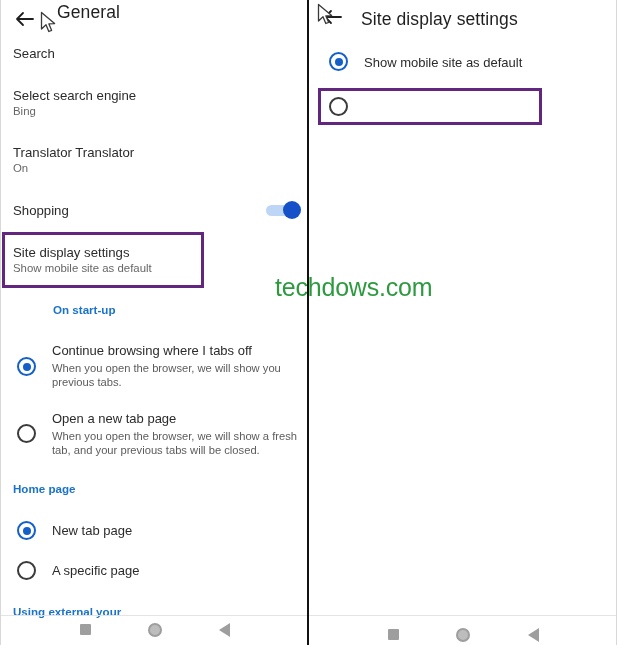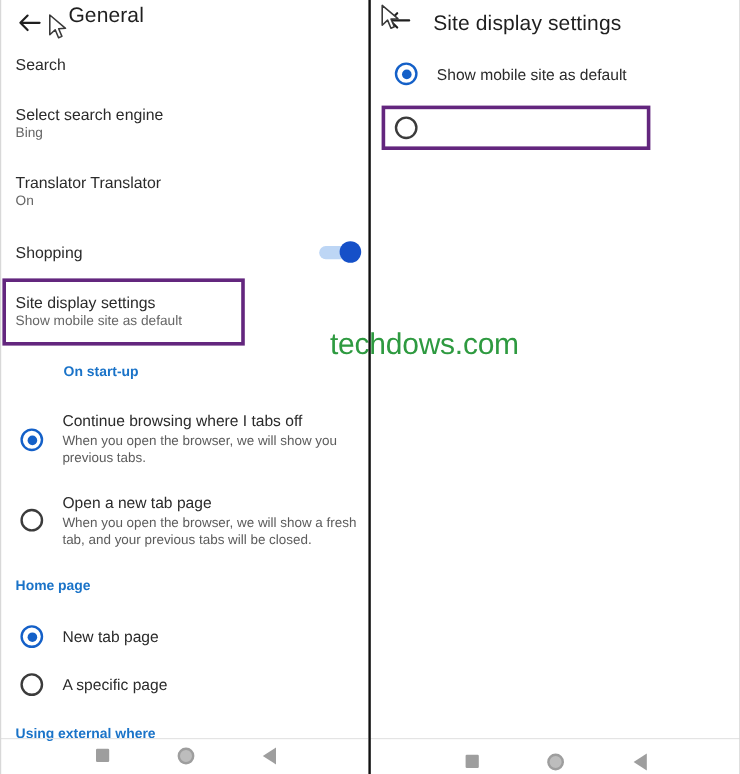--- a/index.html
+++ b/index.html
@@ -253,21 +253,21 @@
     <div class="radio-desc" style="left:52px; top:429px;">When you open the browser, we will show a fresh tab, and your previous tabs will be closed.</div>
 
     <div class="section-header" style="left:13px; top:482px;">Home page</div>
 
     <div class="radio selected" style="left:17px; top:521px;"></div>
     <div class="radio-label" style="left:52px; top:523px;">New tab page</div>
 
     <div class="radio" style="left:17px; top:561px;"></div>
     <div class="radio-label" style="left:52px; top:563px;">A specific page</div>
 
-    <div class="section-header" style="left:13px; top:605px;">Using external where</div>
+    <div class="section-header" style="left:13px; top:605px;">Using external your</div>
 
     <div class="navbar" style="left:0; width:307px;">
       <div class="nav-sep"></div>
       <div class="nav-icon nav-square" style="left:80px;"></div>
       <div class="nav-icon nav-circle" style="left:148px;"></div>
       <div class="nav-icon nav-triangle" style="left:219px;"></div>
     </div>
 
     <div class="cursor" style="left:40px; top:11px;">
       <svg width="17" height="24" viewBox="0 0 17 24">

